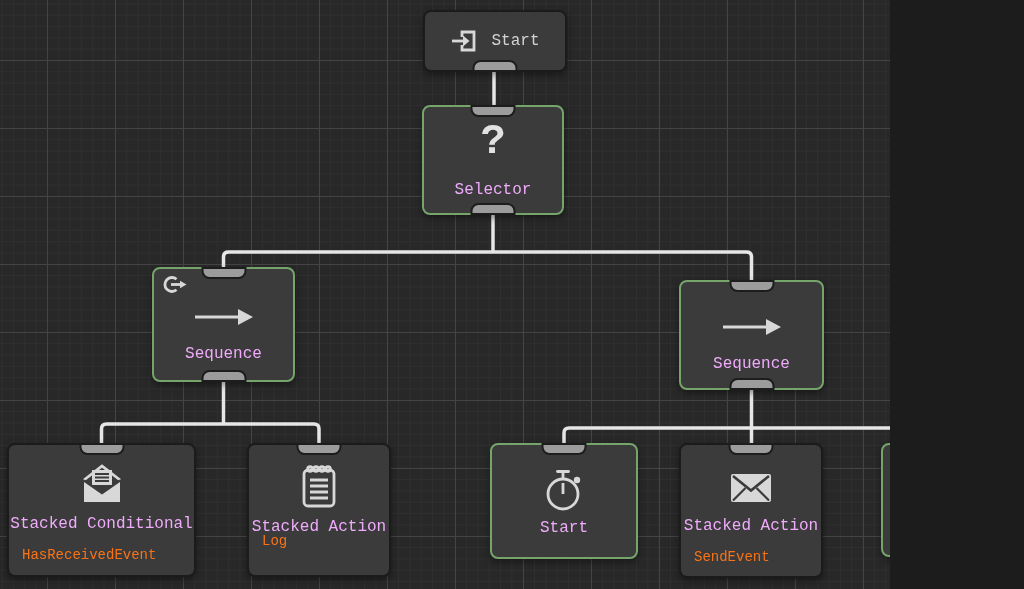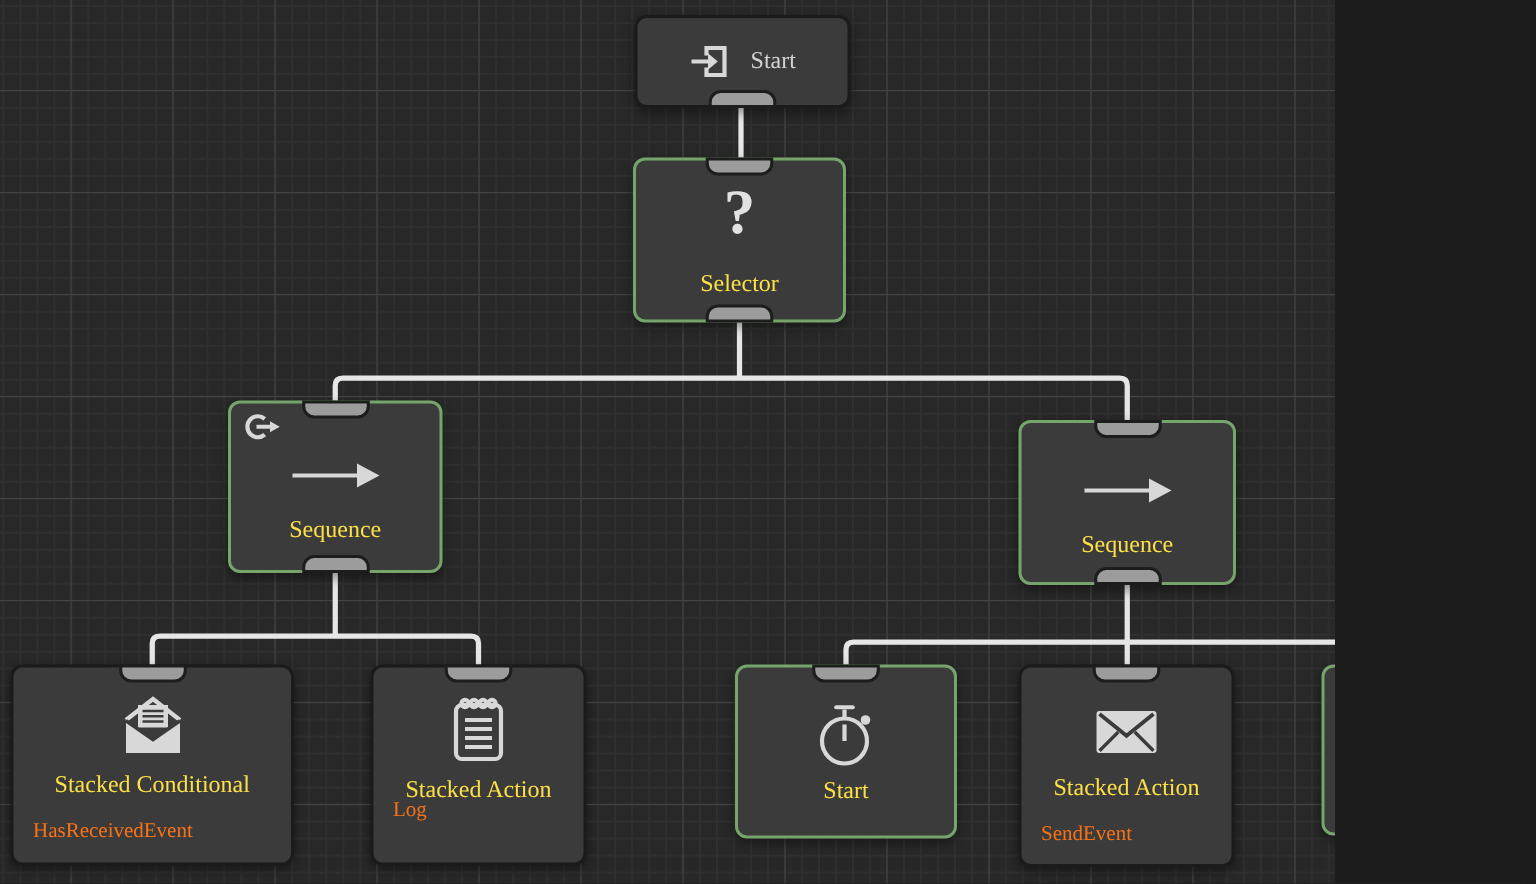--- a/index.html
+++ b/index.html
@@ -9,21 +9,21 @@
     width:890px;height:589px;
     overflow:hidden;
     background-color:#282828;
     background-image:
       linear-gradient(#444444 1px, transparent 1px),
       linear-gradient(90deg, #444444 1px, transparent 1px),
       linear-gradient(#2f2f2f 1px, transparent 1px),
       linear-gradient(90deg, #2f2f2f 1px, transparent 1px);
     background-size:68px 68px,68px 68px,11.33px 11.33px,11.33px 11.33px;
     background-position:0 60px,47px 0,0 3.3px,1.6px 0;
-    font-family:Liberation Serif, serif;
+    font-family:Liberation Mono, monospace;
   }
   svg.edges{position:absolute;left:0;top:0;width:1024px;height:589px;pointer-events:none;}
   .edge{stroke:#e6e6e6;stroke-width:3.5;fill:none;stroke-linejoin:round;}
 
   .node{
     position:absolute;
     background:#3b3b3b;
     border:2px solid #1b1b1b;
     border-radius:8px;
     box-shadow:0 3px 7px rgba(0,0,0,.4);
@@ -33,21 +33,21 @@
 
   .port{
     position:absolute;left:50%;transform:translateX(-50%);
     width:45px;height:12px;
     background:#9c9c9c;border:2px solid #1d1d1d;
   }
   .port.in{top:-2px;border-radius:0 0 8px 8px;}
   .port.out{bottom:-2px;border-radius:8px 8px 0 0;}
 
   .icon-c{position:absolute;left:0;right:0;display:flex;justify-content:center;}
-  .title{position:absolute;left:0;right:0;text-align:center;font-size:16px;color:#fde047;white-space:nowrap;}
+  .title{position:absolute;left:0;right:0;text-align:center;font-size:16px;color:#f0abfc;white-space:nowrap;}
   .subtitle{position:absolute;left:13px;font-size:14px;color:#f97316;white-space:nowrap;}
   .qmark{font-weight:bold;font-size:42px;line-height:1;color:#e2e2e2;}
 
   
   #node-start {left:423px;top:10px; width:144px;height:62px;display:flex;align-items:center;justify-content:center;gap:11px;}
   #node-start .start-label{font-size:16px;color:#d3d3d3;}
   #node-selector {left:422px;top:105px;width:142px;height:110px;}
   #node-seq-left {left:152px;top:267px;width:143px;height:115px;}
   #node-seq-right{left:679px;top:280px;width:145px;height:110px;}
   #node-cond {left:7px;  top:443px;width:189px;height:134px;}

